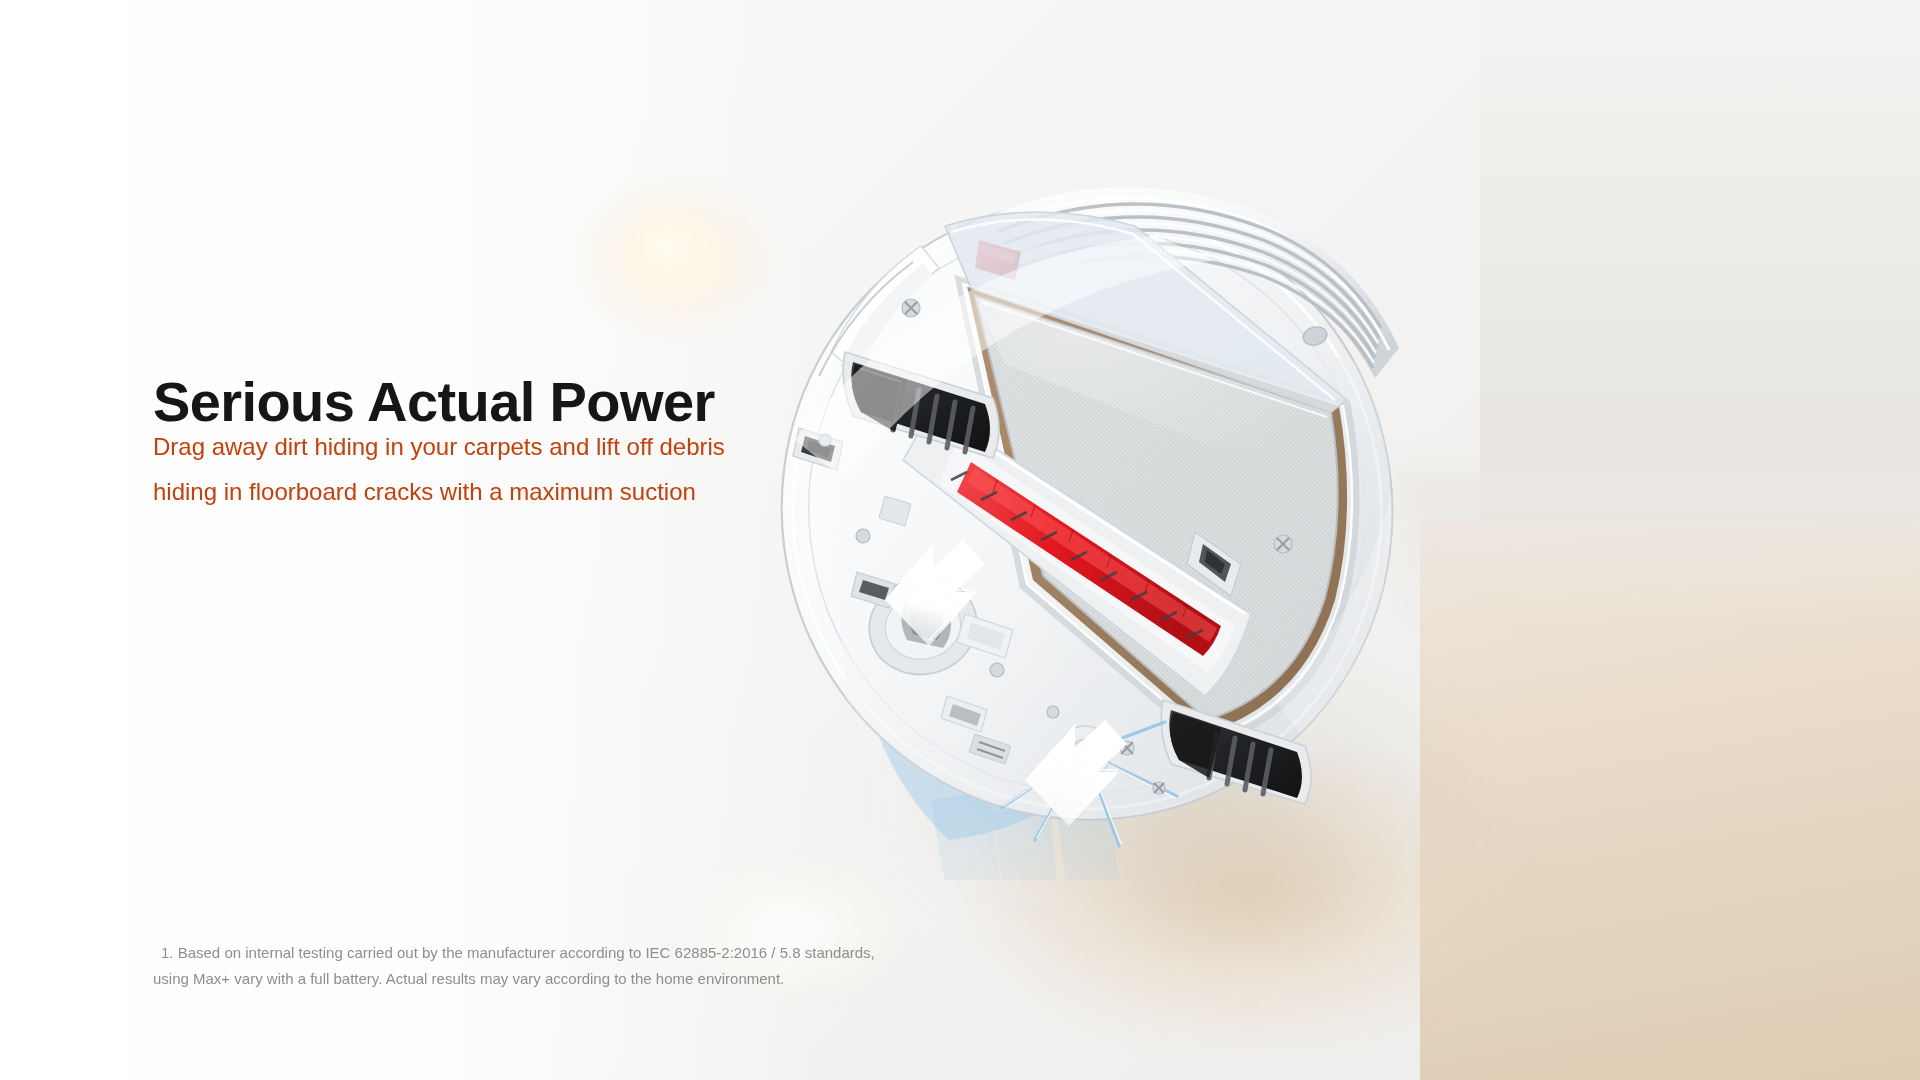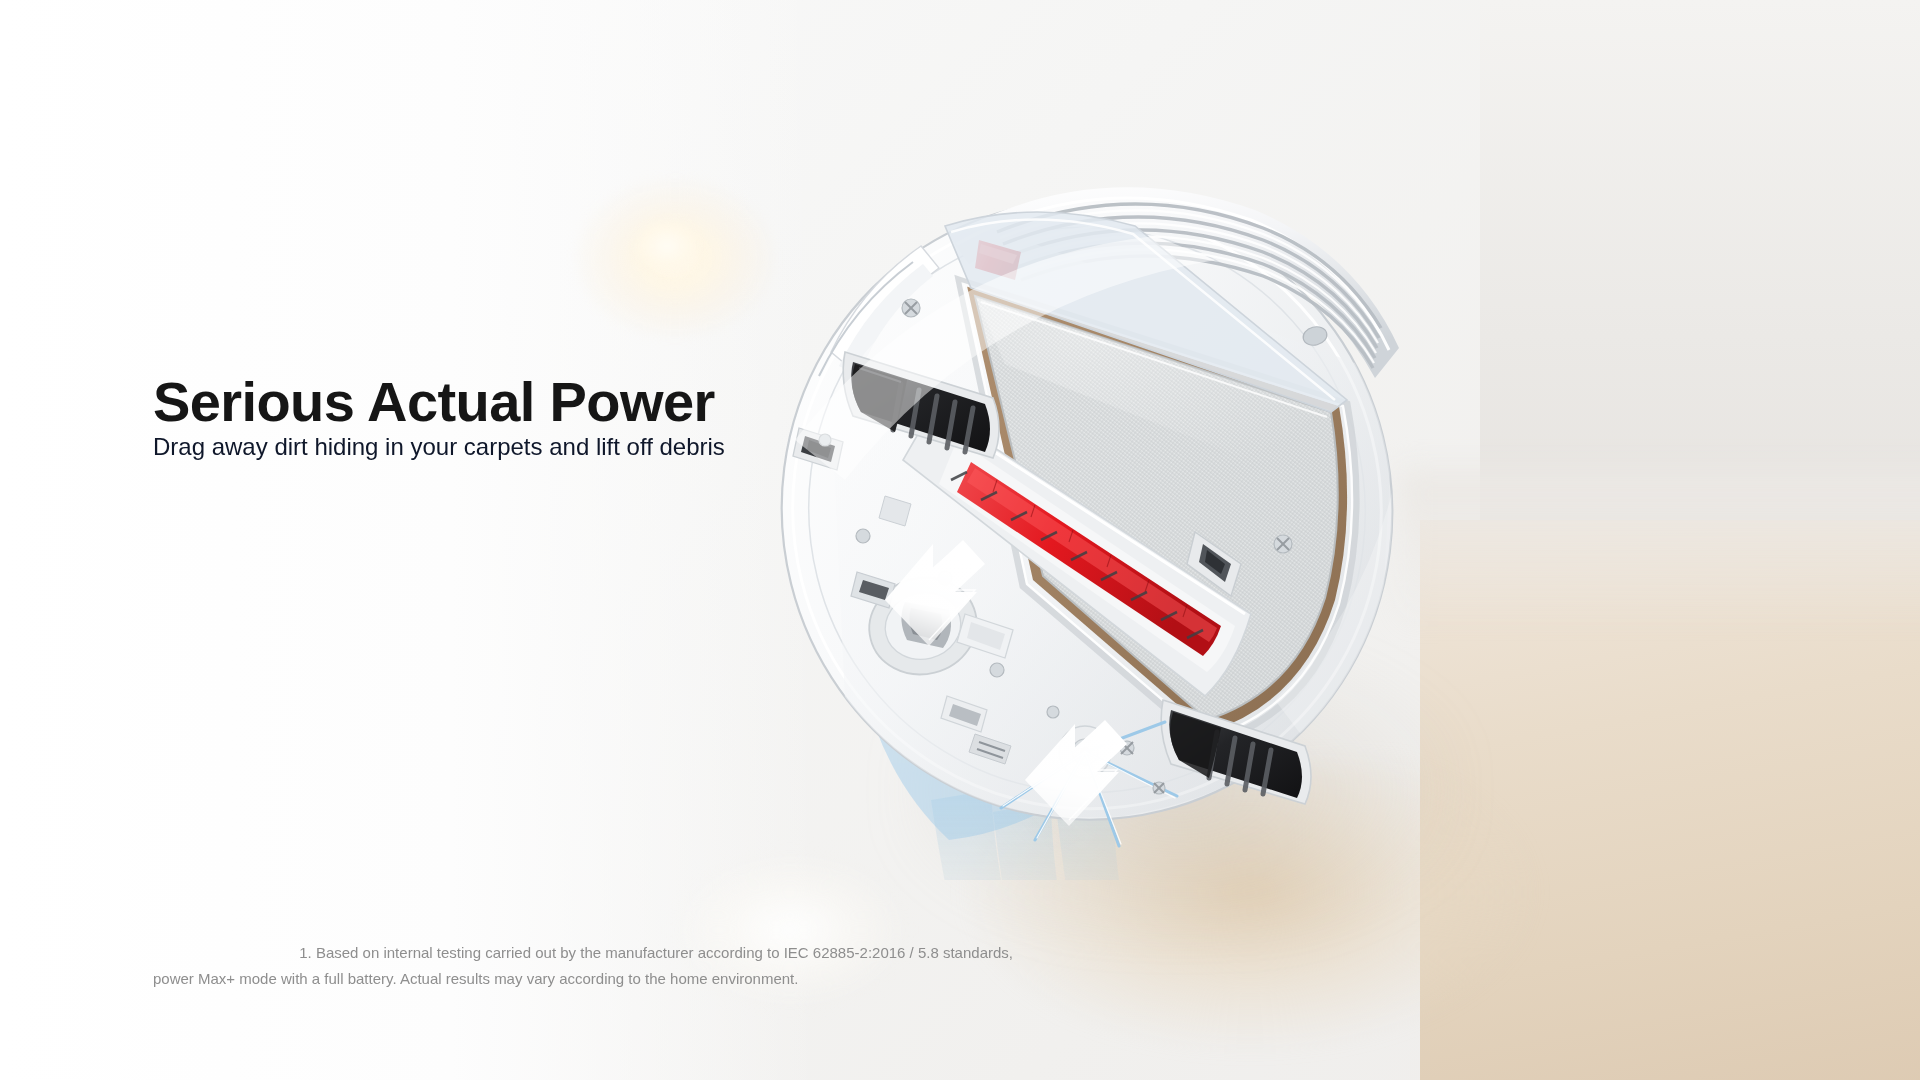--- a/index.html
+++ b/index.html
@@ -88,38 +88,38 @@
     letter-spacing: -0.6px;
     color: #161616;
     white-space: nowrap;
   }
   .body-copy {
     position: absolute;
     left: 153px; top: 424px;
     width: 600px;
     font-size: 24px;
     line-height: 45px;
-    color: #0f172a;
+    color: #c2410c;
     font-weight: 400;
   }
   .body-copy sup {
     font-size: 14px;
     vertical-align: super;
     line-height: 0;
   }
   .footnote {
     position: absolute;
     left: 153px; top: 940px;
     width: 860px;
     font-size: 15px;
     line-height: 26px;
     color: #8e8e8e;
     font-weight: 400;
   }
-  .footnote .fn-indent { padding-left: 8px; text-align: right; }
+  .footnote .fn-indent { padding-left: 8px; }
 
   
   .robot {
     position: absolute;
     left: 735px; top: 140px;
     width: 720px; height: 740px;
   }
   .robot-svg { width: 100%; height: 100%; display: block; }
 
   .soft-shadow {
@@ -482,20 +482,21 @@
           <path d="M338 588 L338 610 L368 584 L386 604 L358 630 L382 630 L334 680" fill="none" stroke="rgba(255,255,255,0.9)" stroke-width="1.4"></path>
         </g>
       </g>
     </svg>
   </div>
 
   <h1 class="headline">Serious Actual Power</h1>
 
   <div class="body-copy">
     <div>Drag away dirt hiding in your carpets and lift off debris</div>
+    <div>hiding in floorboard cracks with a maximum suction</div>
   </div>
 
   <div class="footnote">
     <div class="fn-indent">1. Based on internal testing carried out by the manufacturer  according to IEC 62885-2:2016 / 5.8 standards,</div>
-    <div>power Max+ mode with a full battery. Actual results may vary according to the home environment.</div>
+    <div>using Max+ vary with a full battery. Actual results may vary according to the home environment.</div>
   </div>
 
 </div>
 
 </body></html>

